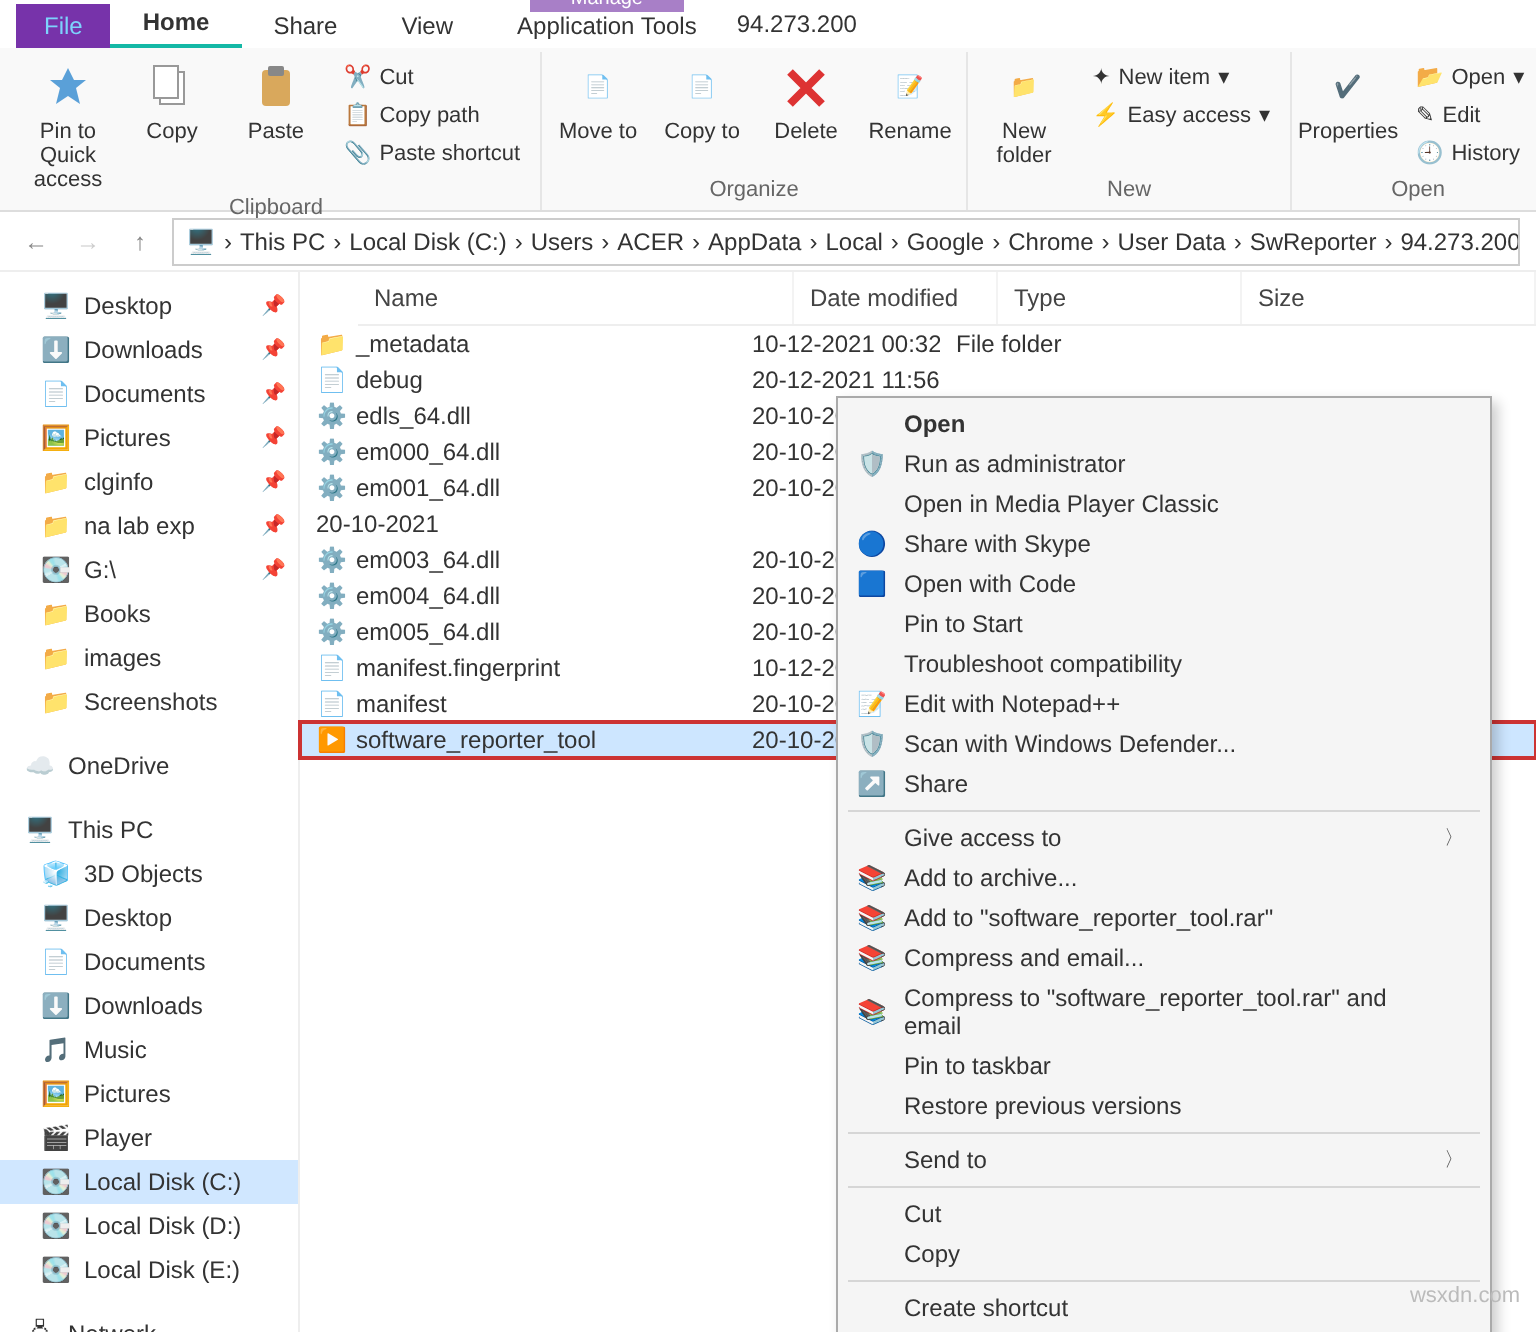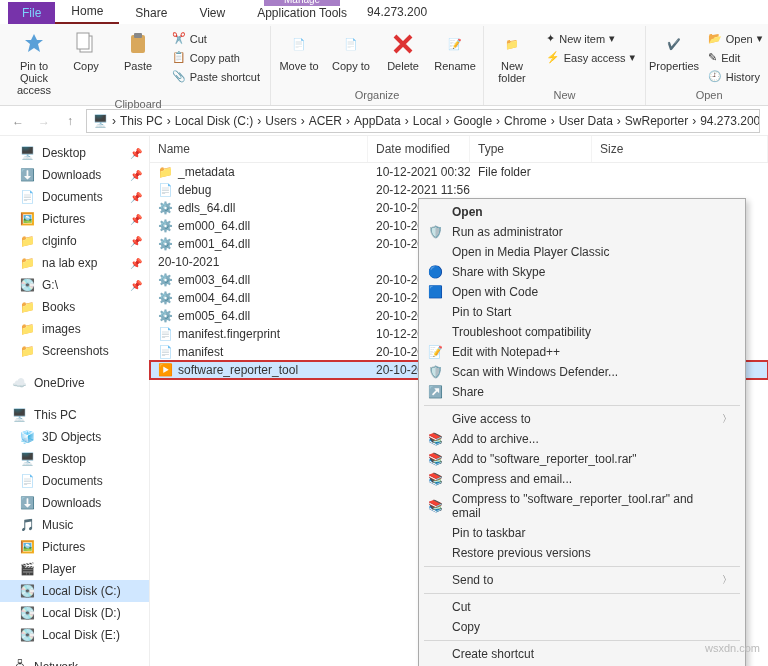--- a/index.html
+++ b/index.html
@@ -2,21 +2,21 @@
 <html><head>
 <meta charset="utf-8">
 <style>
 * { margin: 0; padding: 0; box-sizing: border-box; font-family: "Segoe UI", Tahoma, sans-serif; }
 body { width: 768px; height: 666px; background: #fff; font-size: 12px; color: #333; overflow: hidden; position: relative; }
 
 
 .tabs { display: flex; align-items: flex-end; height: 24px; background: #fff; padding-left: 8px; gap: 0; }
 .tab-file { background: #7733aa; color: #7dd3fc; padding: 4px 14px; font-size: 12px; }
 .tab { padding: 4px 16px; font-size: 12px; cursor: pointer; }
-.tab.active { border-bottom: 2px solid #7f1d1d; }
+.tab.active { border-bottom: 2px solid #14b8a6; font-weight: bold; }
 .tab-context-wrap { display: flex; flex-direction: column; align-items: center; margin-left: 8px; }
 .context-hdr { background: #a87fc7; color: #fff; font-size: 10px; padding: 1px 20px; }
 .title-addr { padding: 5px 12px; font-size: 12px; color: #333; }
 
 
 .ribbon { display: flex; height: 82px; border-bottom: 1px solid #ddd; background: #f9f9f9; padding: 2px 6px 0; }
 .rgroup { display: flex; flex-direction: column; align-items: center; border-right: 1px solid #e6e6e6; padding: 0 6px 2px; }
 .rgroup-row { display: flex; gap: 8px; align-items: flex-start; }
 .rbtn-lg { display: flex; flex-direction: column; align-items: center; width: 44px; padding-top: 4px; font-size: 11px; line-height: 1.1; cursor: pointer; text-align: center; }
 .rbtn-lg .ico { width: 28px; height: 28px; display: flex; align-items: center; justify-content: center; margin-bottom: 2px; }
@@ -34,21 +34,21 @@
 .split { display: flex; height: calc(666px - 24px - 82px - 30px); }
 .side { width: 150px; border-right: 1px solid #eee; padding: 6px 0; overflow-y: auto; }
 .side-item { display: flex; align-items: center; gap: 6px; padding: 3px 4px 3px 20px; font-size: 12px; cursor: pointer; position: relative; }
 .side-item .pin { position: absolute; right: 6px; color: #888; font-size: 10px; }
 .side-item.lvl0 { padding-left: 12px; }
 .side-item.sel { background: #d0e7ff; }
 .side-sep { height: 10px; }
 .side-ico { width: 16px; height: 16px; display: flex; align-items: center; justify-content: center; }
 
 .files { flex: 1; display: flex; flex-direction: column; }
-.fhdr { display: flex; border-bottom: 1px solid #eee; }
+.fhdr { display: flex; border-bottom: 1px solid #eee; margin-left: 29px; }
 .fhdr > div { padding: 6px 8px; font-size: 12px; color: #444; border-right: 1px solid #f3f3f3; }
 .col-name { width: 218px; }
 .col-date { width: 102px; }
 .col-type { width: 122px; }
 .col-size { flex: 1; }
 .frow { display: flex; align-items: center; font-size: 12px; height: 18px; }
 .frow > div { padding: 0 8px; overflow: hidden; white-space: nowrap; }
 .frow.sel { background: #cde6ff; }
 .frow.boxed { outline: 2px solid #cc3333; outline-offset: -1px; }
 .file-ico { width: 16px; height: 16px; display: inline-flex; align-items: center; justify-content: center; margin-right: 4px; }

